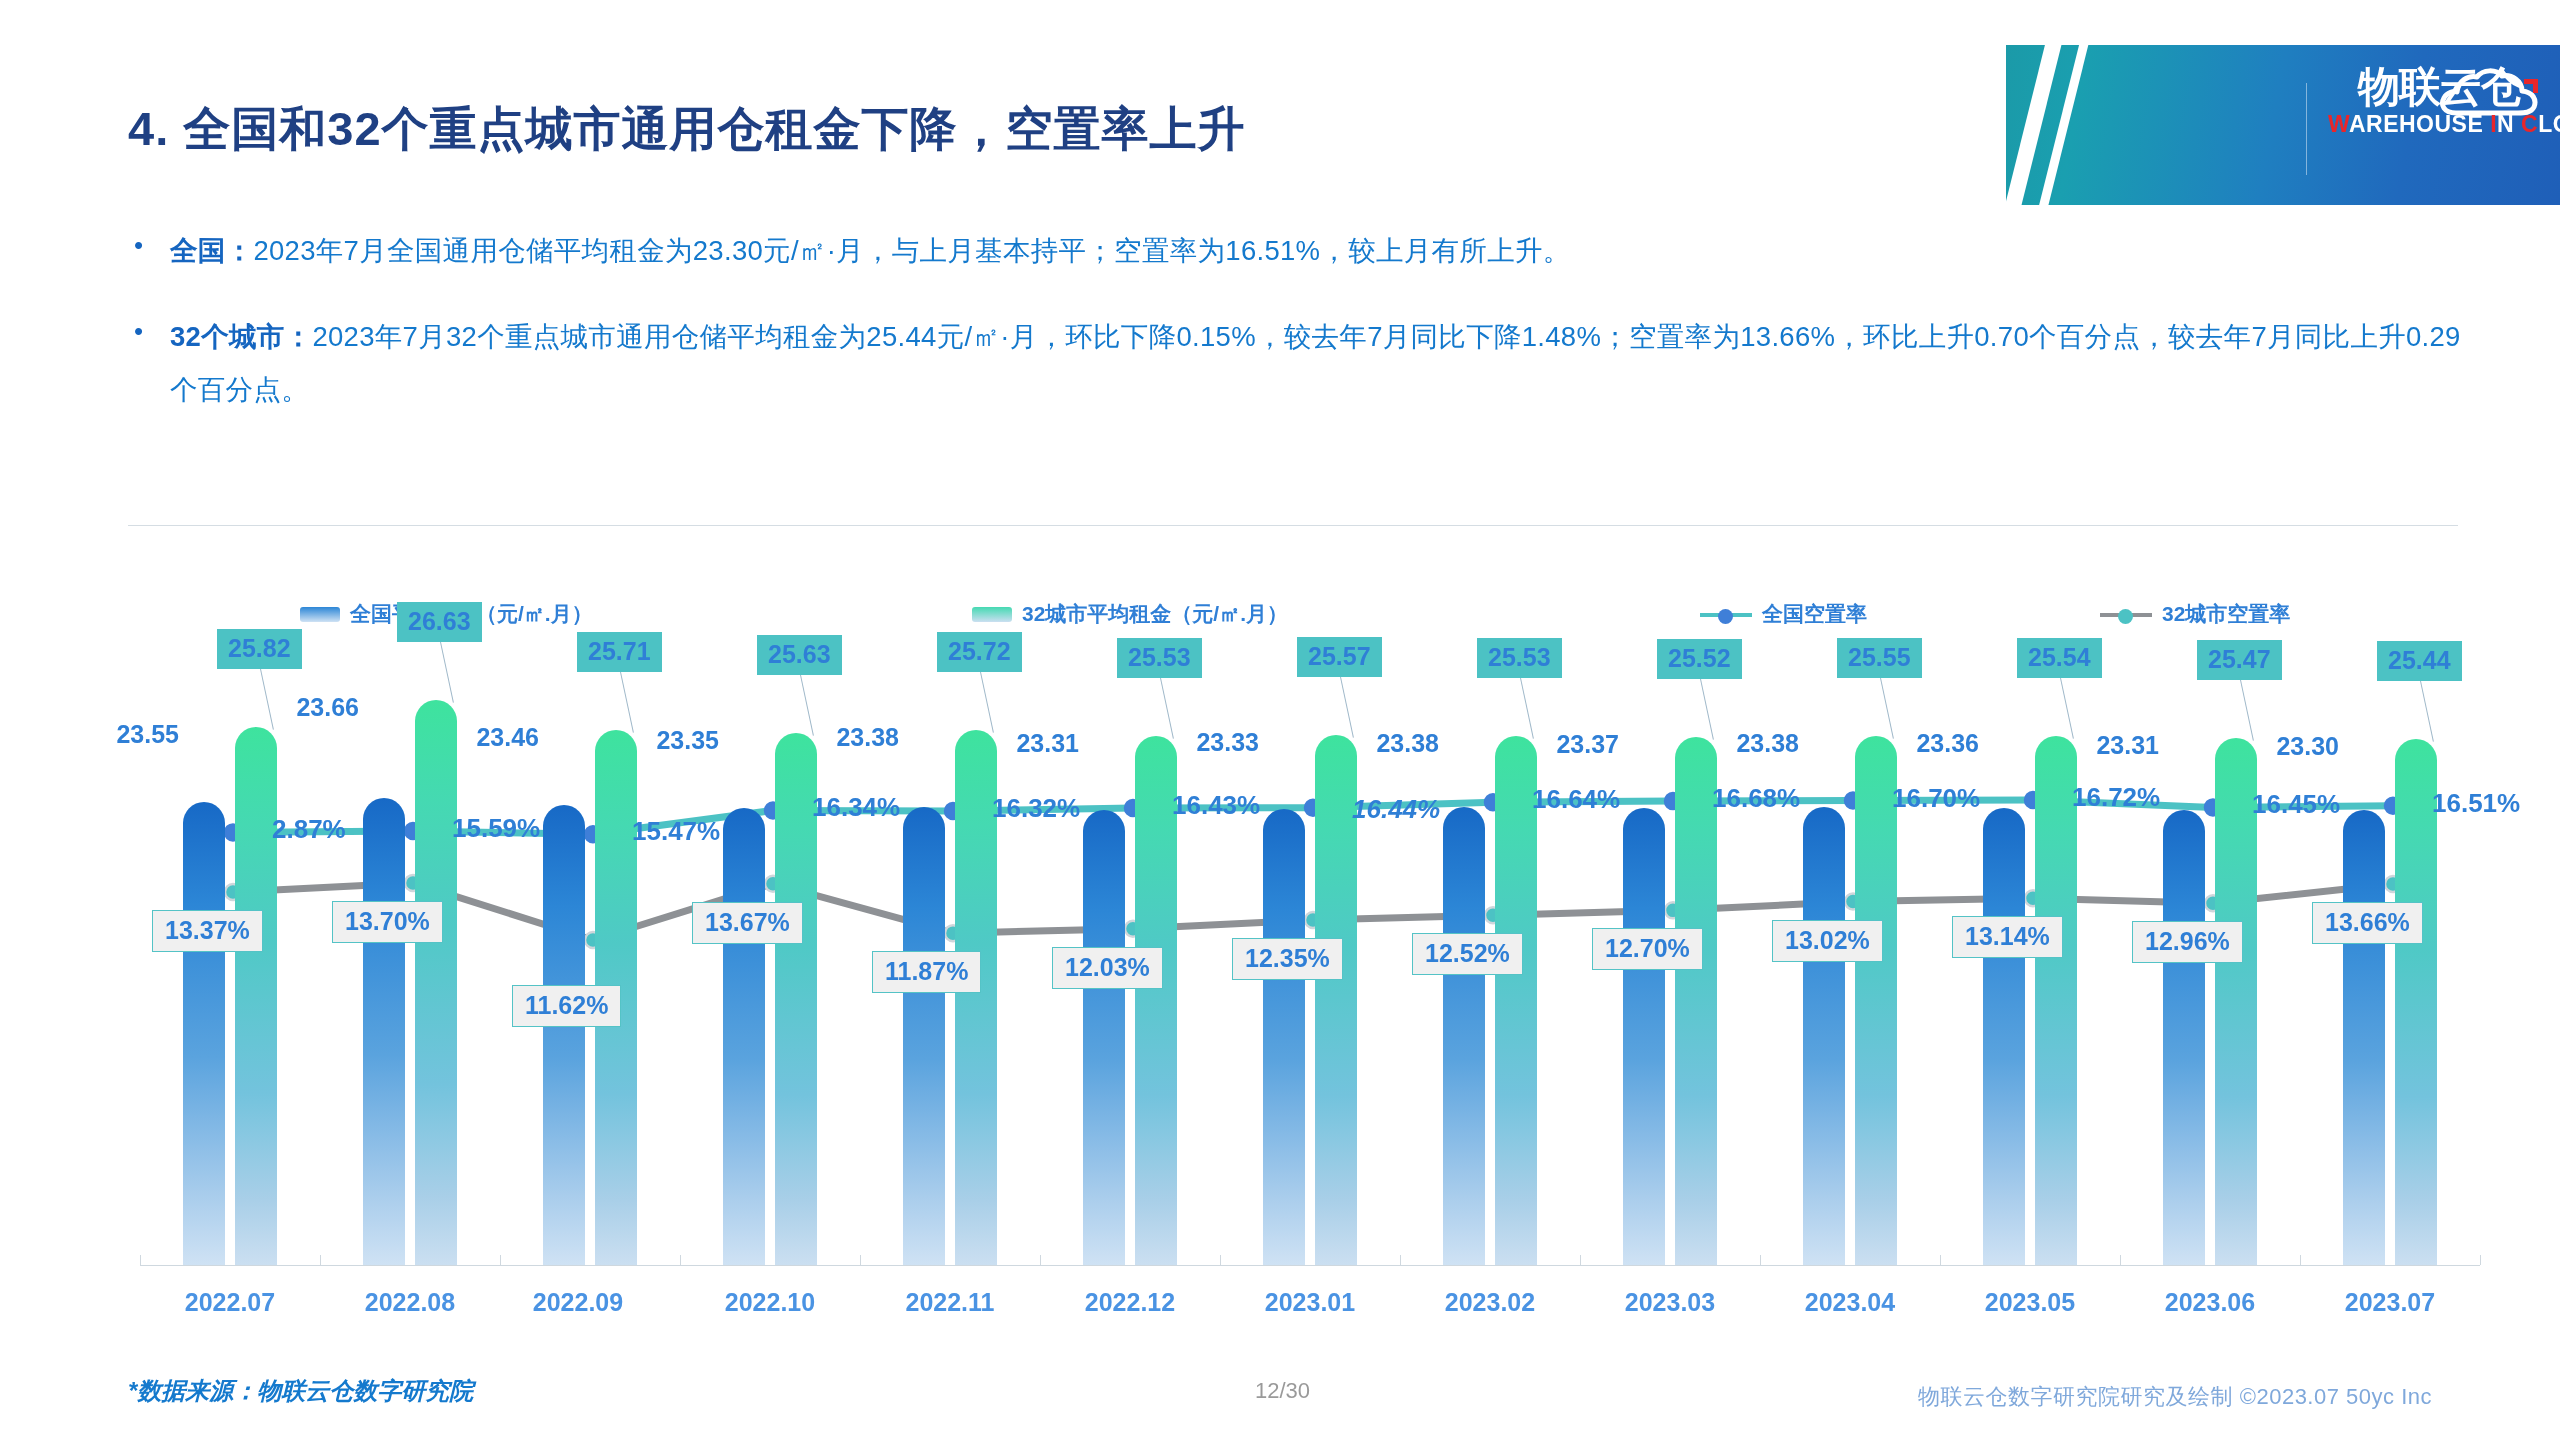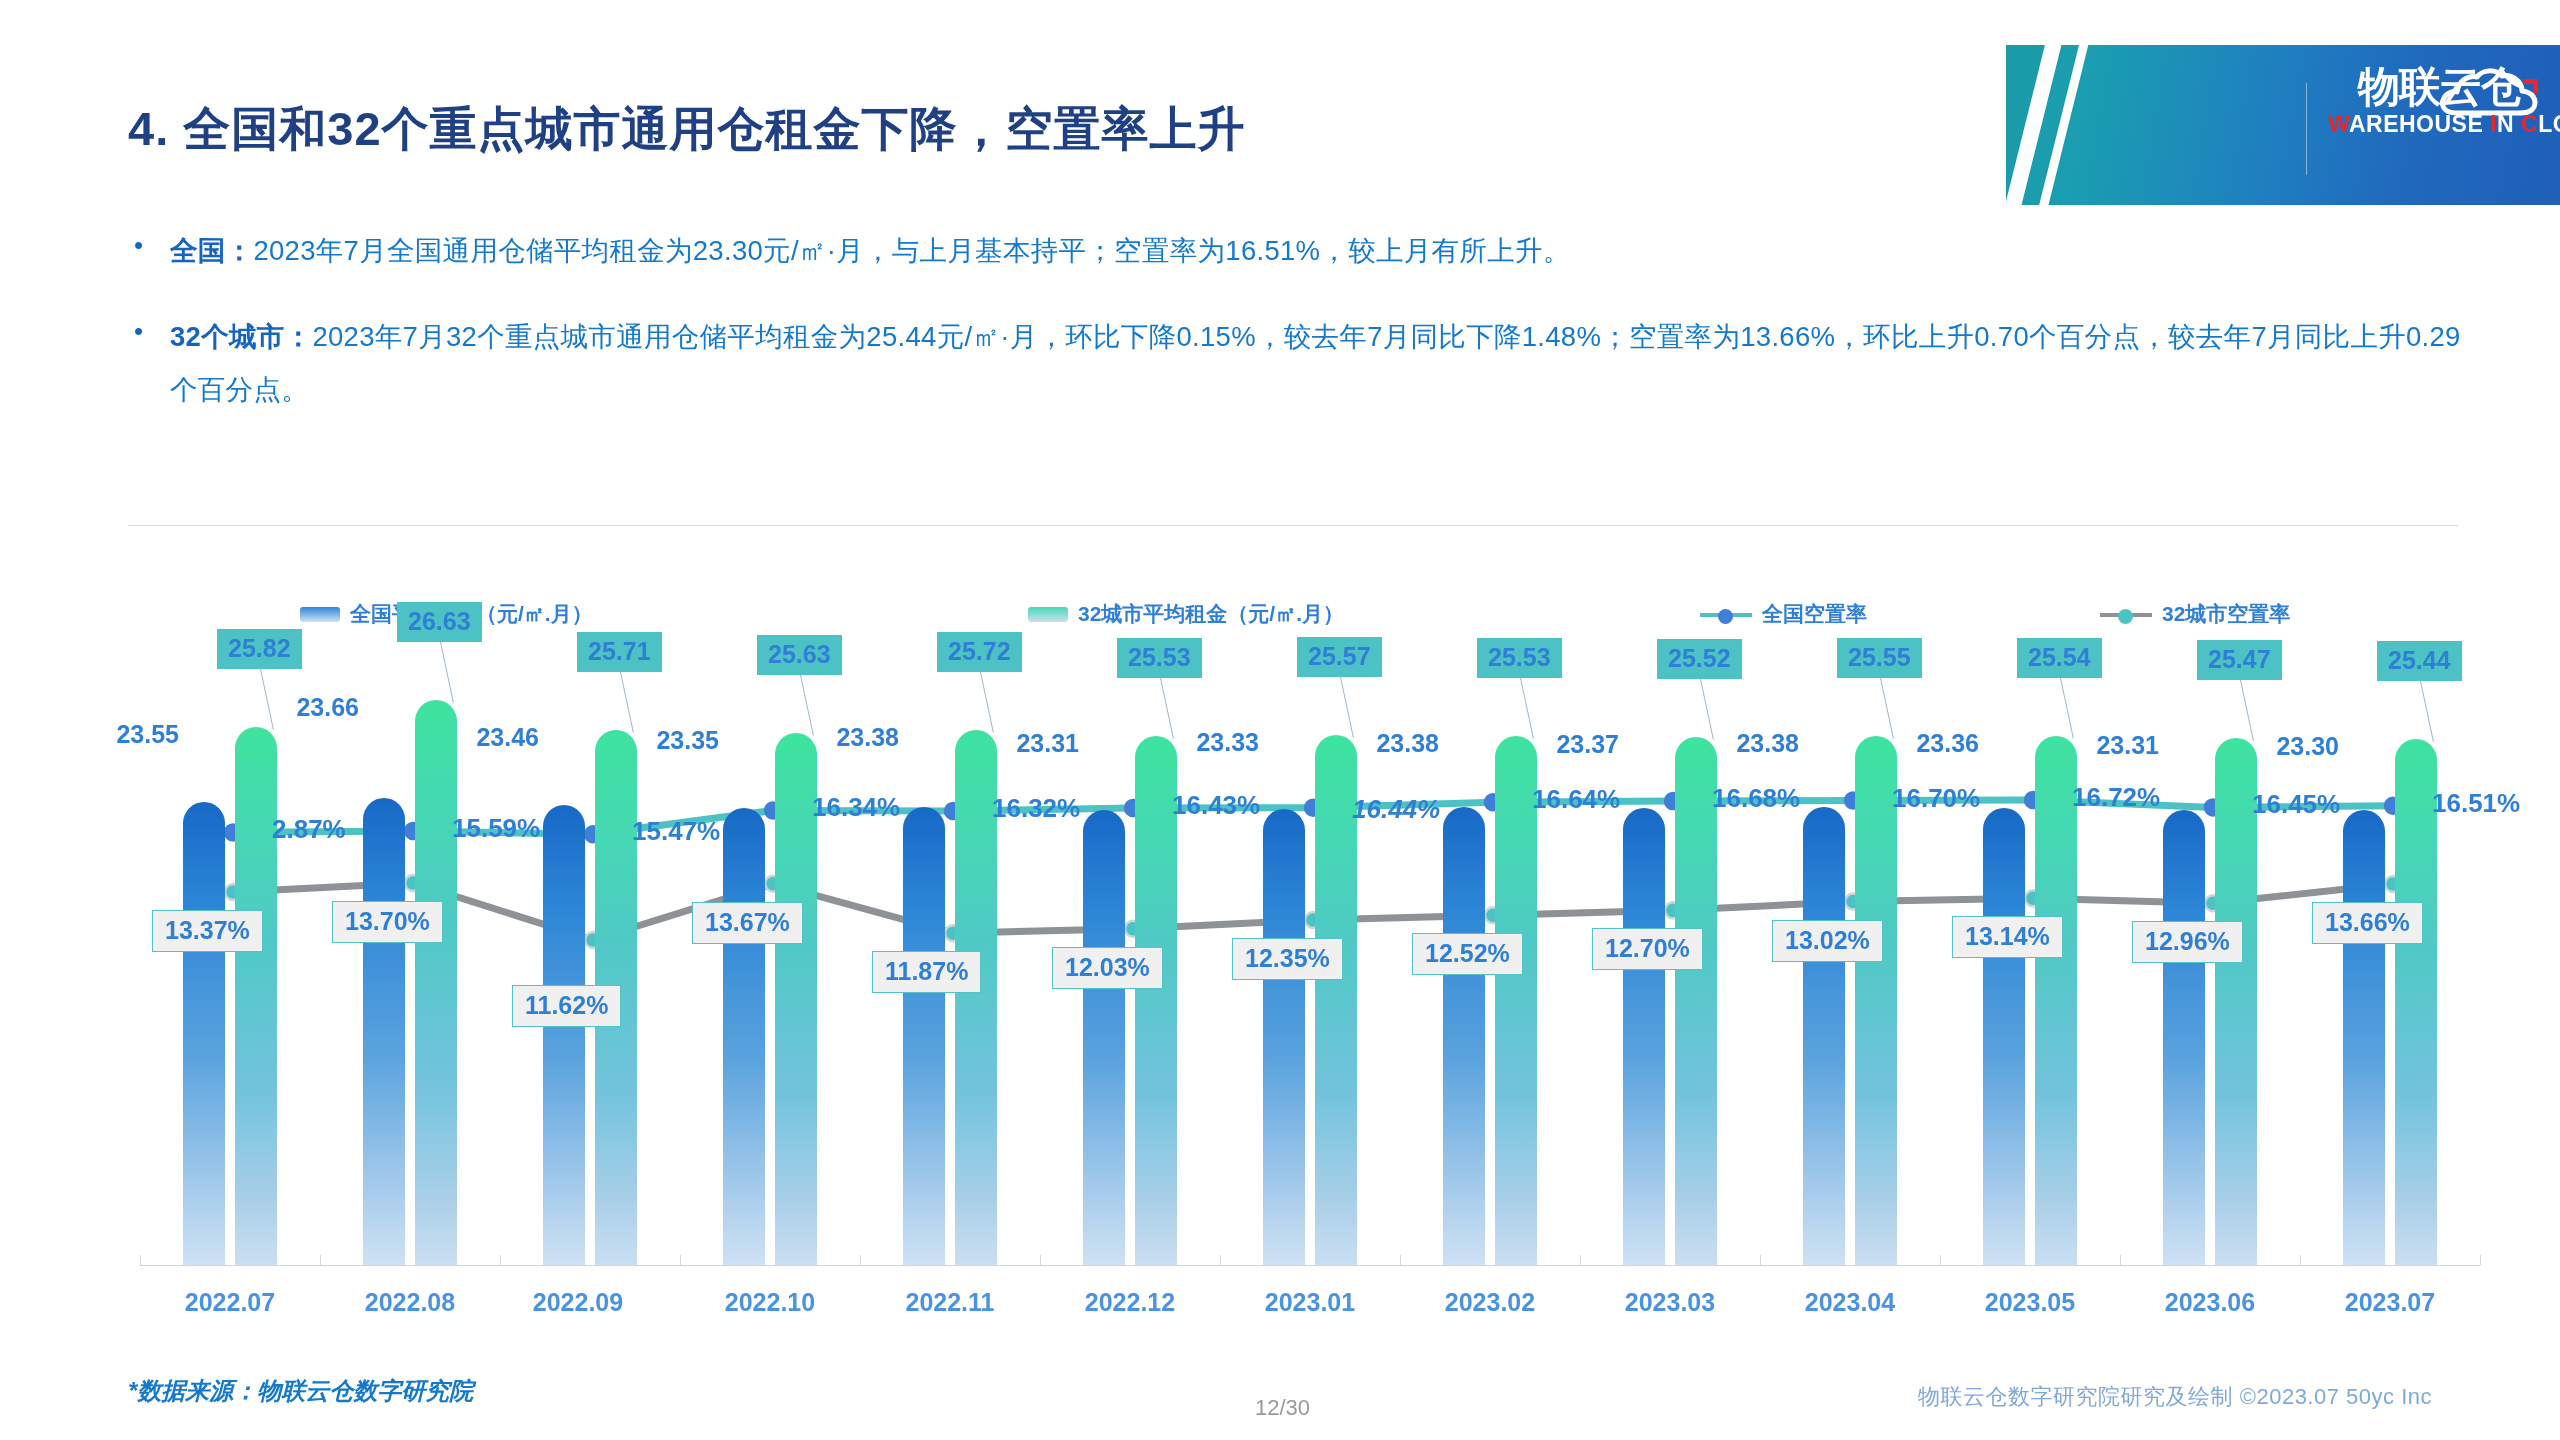--- a/index.html
+++ b/index.html
@@ -301,21 +301,20 @@
     font-weight: bold;
     color: #1479cd;
     white-space: nowrap;
   }
   #footer-page {
     position: absolute;
     left: 1255px; top: 1378px;
     font-size: 22px;
     color: #9a9a9a;
     white-space: nowrap;
-    margin-top: 17px;
   }
   #footer-credit {
     position: absolute;
     right: 128px; top: 1382px;
     font-size: 22px;
     color: #7fa8db;
     white-space: nowrap;
     letter-spacing: .5px;
   }
 </style>
@@ -359,21 +358,21 @@
 <div id="chart-title-row">
   <div class="hr"></div>
   <div class="hr"></div>
 </div>
 
 <div id="legend">
     <div class="legend-item" style="position: absolute; left: 0px;">
       <div class="lg-swatch" style="background: linear-gradient(rgb(44, 134, 214), rgb(207, 226, 244));"></div>
       <span class="lab">全国平均租金（元/㎡.月）</span>
     </div>
-    <div class="legend-item" style="position: absolute; left: 728px;">
+    <div class="legend-item" style="position: absolute; left: 672px;">
       <div class="lg-swatch" style="background: linear-gradient(rgb(69, 217, 178), rgb(203, 223, 241));"></div>
       <span class="lab">32城市平均租金（元/㎡.月）</span>
     </div>
     <div class="legend-item" style="position: absolute; left: 1400px;">
       <div class="lg-line">
         <i style="background: rgb(76, 194, 196);"></i>
         <b style="background: rgb(63, 127, 216);"></b>
       </div>
       <span class="lab">全国空置率</span>
     </div>

